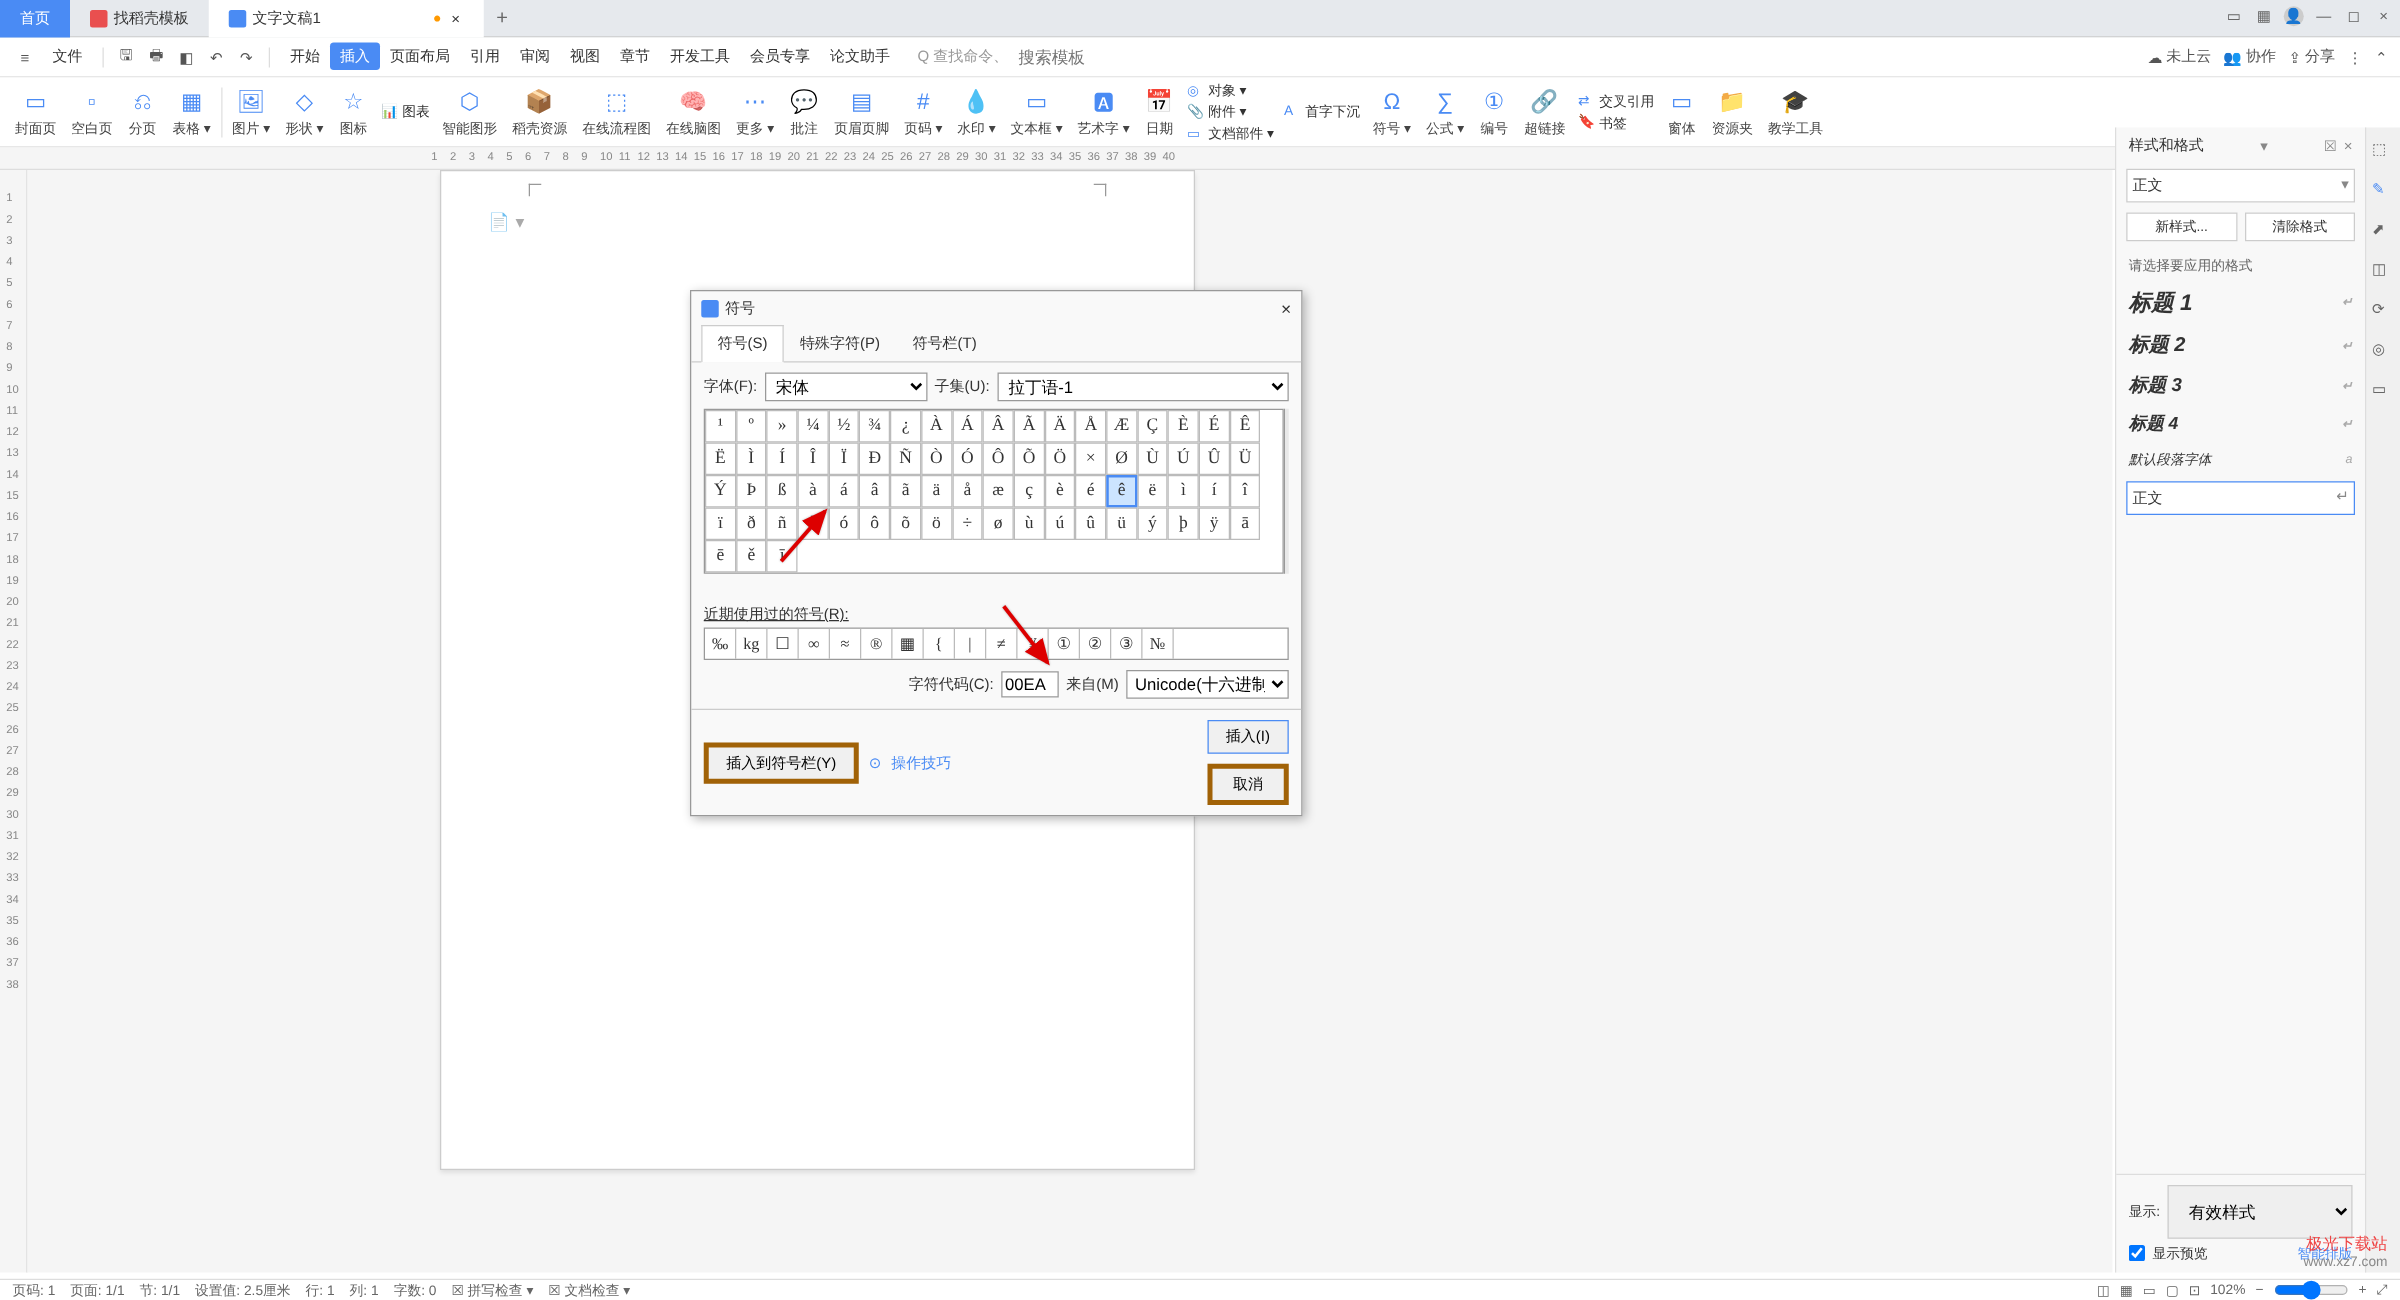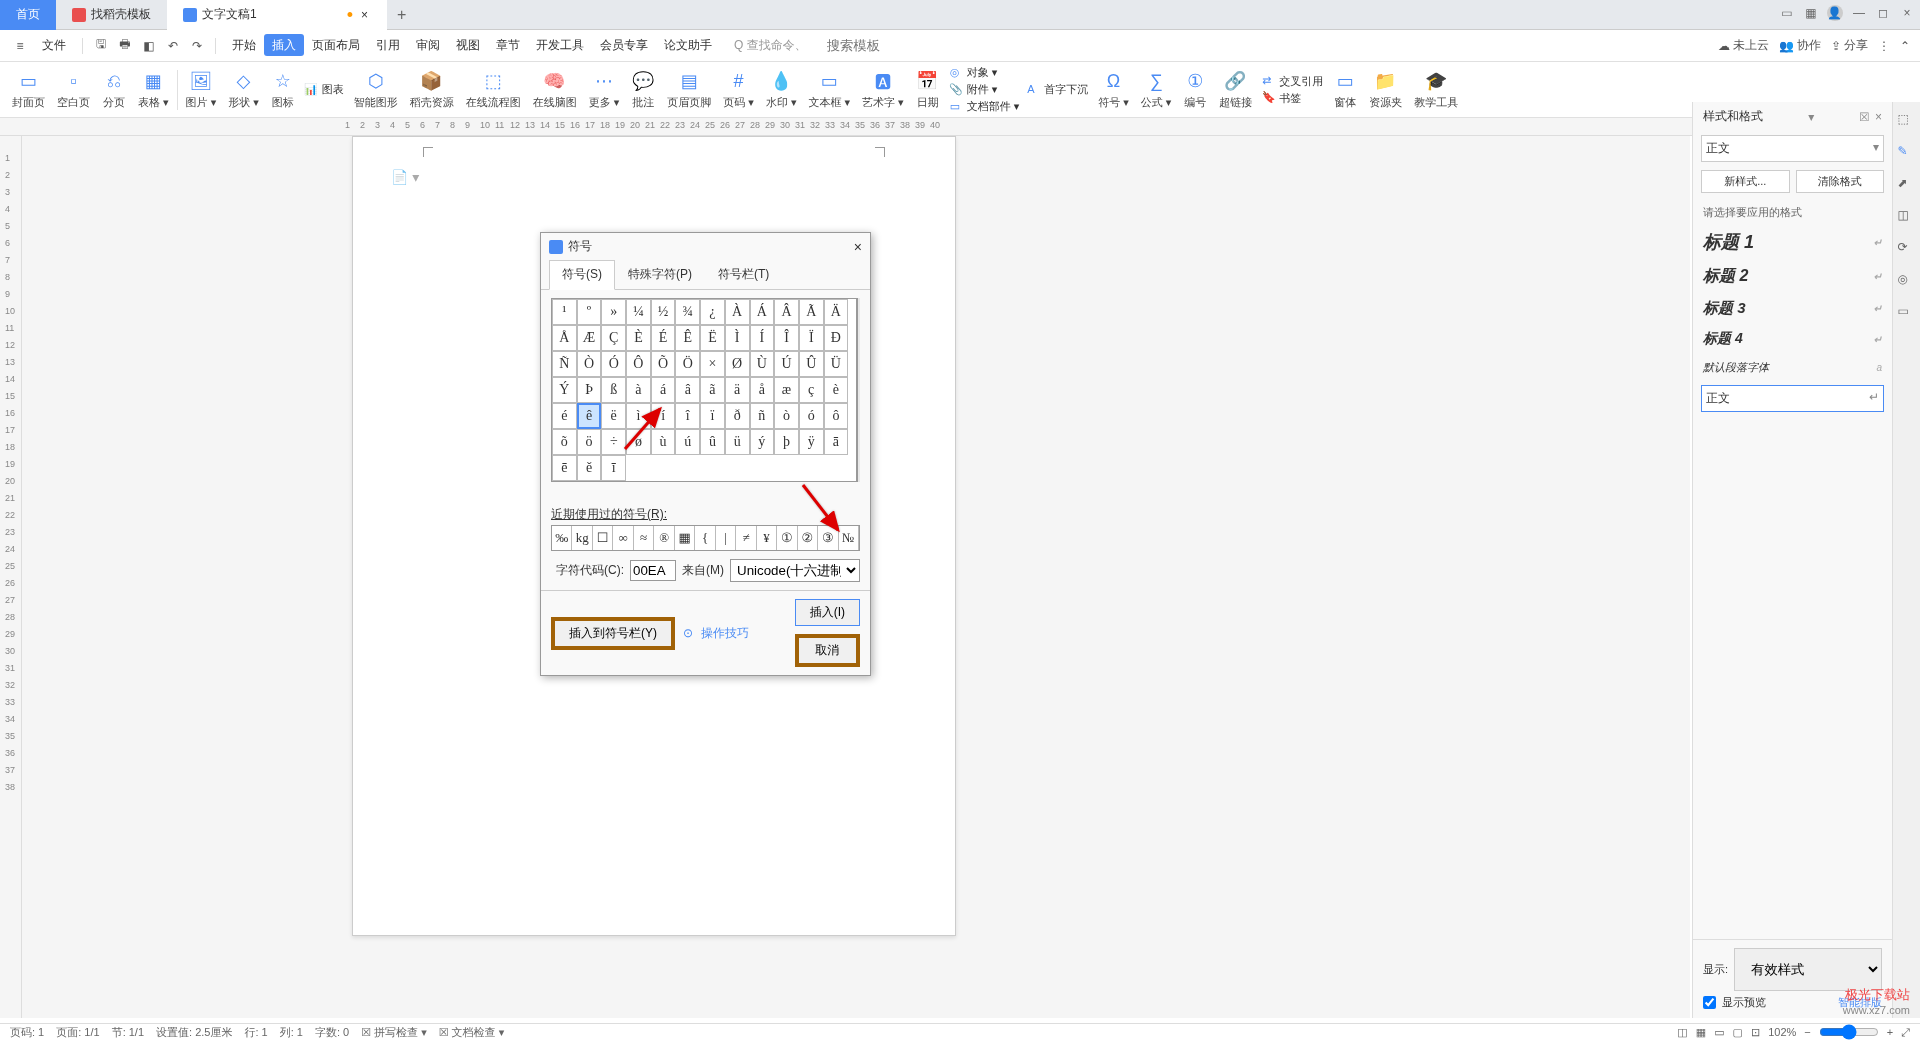--- a/index.html
+++ b/index.html
@@ -12,21 +12,21 @@
 .tab-add{padding:0 10px;font-size:16px;color:#666;}
 .title-controls{position:absolute;right:5px;top:5px;display:flex;gap:8px;align-items:center;}
 .title-controls span{width:16px;height:16px;display:flex;align-items:center;justify-content:center;color:#666;cursor:pointer;}
 
 .menu-bar{height:32px;background:#fff;border-bottom:1px solid #e0e0e0;display:flex;align-items:center;padding:0 10px;}
 .menu-left{display:flex;align-items:center;gap:4px;}
 .menu-icon-btn{width:20px;height:20px;display:flex;align-items:center;justify-content:center;color:#555;cursor:pointer;}
 .menu-sep{width:1px;height:16px;background:#ddd;margin:0 4px;}
 .menu-item{padding:4px 8px;cursor:pointer;}
 .menu-item.active{background:#4a8bf4;color:#fff;border-radius:3px;}
-.search-area{display:flex;align-items:center;gap:20px;margin-left:10px;color:#999;}
+.search-area{display:flex;align-items:center;gap:8px;margin-left:10px;color:#999;}
 .search-input{border:none;outline:none;color:#999;width:120px;}
 .menu-right{margin-left:auto;display:flex;align-items:center;gap:10px;color:#555;}
 .menu-right-item{display:flex;align-items:center;gap:3px;cursor:pointer;}
 
 .ribbon{height:56px;background:#fff;border-bottom:1px solid #e0e0e0;display:flex;align-items:center;padding:0 6px;}
 .ribbon-group{display:flex;flex-direction:column;align-items:center;padding:0 6px;cursor:pointer;}
 .ribbon-icon{width:24px;height:24px;color:#4a8bf4;display:flex;align-items:center;justify-content:center;font-size:18px;}
 .ribbon-label{font-size:11px;color:#444;margin-top:2px;white-space:nowrap;}
 .ribbon-sep{width:1px;height:40px;background:#e0e0e0;margin:0 2px;}
 .ribbon-stack{display:flex;flex-direction:column;gap:2px;padding:0 4px;}
@@ -59,21 +59,21 @@
 .display-row{display:flex;align-items:center;gap:6px;font-size:11px;padding:2px 0;}
 .display-select{flex:1;border:1px solid #ccc;padding:12px;}
 
 .right-sidebar{position:absolute;right:0;top:102px;width:28px;bottom:22px;background:#f0f0f0;border-left:1px solid #ddd;display:flex;flex-direction:column;align-items:center;padding-top:10px;gap:14px;}
 .right-sidebar-icon{width:18px;height:18px;color:#666;cursor:pointer;}
 
 .status-bar{position:absolute;bottom:0;left:0;right:0;height:17px;background:#fff;border-top:1px solid #ddd;display:flex;align-items:center;padding:0 10px;font-size:11px;color:#666;}
 .status-item{margin-right:12px;}
 .status-right{margin-left:auto;display:flex;align-items:center;gap:8px;}
 
-.dialog{position:absolute;left:540px;top:232px;width:331px;background:#f9f9f9;border:1px solid #999;box-shadow:2px 2px 8px rgba(0,0,0,0.3);z-index:1000;}
+.dialog{position:absolute;left:552px;top:232px;width:490px;background:#f9f9f9;border:1px solid #999;box-shadow:2px 2px 8px rgba(0,0,0,0.3);z-index:1000;}
 .dialog-title{padding:5px 8px;display:flex;align-items:center;justify-content:space-between;font-size:12px;}
 .dialog-title-left{display:flex;align-items:center;gap:5px;}
 .dialog-close{cursor:pointer;font-size:14px;}
 .dialog-tabs{display:flex;border-bottom:1px solid #ccc;padding:0 8px;}
 .dialog-tab{padding:5px 12px;cursor:pointer;border:1px solid transparent;font-size:12px;}
 .dialog-tab.active{background:#fff;border:1px solid #ccc;border-bottom:1px solid #fff;margin-bottom:-1px;}
 .dialog-body{padding:8px 10px;}
 .font-row{display:flex;align-items:center;gap:6px;margin-bottom:6px;font-size:12px;}
 .font-select{border:1px solid #999;padding:2px 4px;background:#fff;}
 .char-grid{border:1px solid #999;display:flex;flex-wrap:wrap;background:#fff;position:relative;}
@@ -433,20 +433,26 @@
         <span>符号</span>
       </div>
     <span class="dialog-close">×</span>
   </div>
   <div class="dialog-tabs" id="dialog-tabs">
       <div class="dialog-tab active">符号(S)</div>
       <div class="dialog-tab">特殊字符(P)</div>
       <div class="dialog-tab">符号栏(T)</div>
     </div>
   <div class="dialog-body">
+    <div class="font-row">
+      <span>字体(F):</span>
+      <select class="font-select" style="width:130px;"><option>宋体</option></select>
+      <span>子集(U):</span>
+      <select class="font-select" style="flex:1;"><option>拉丁语-1</option></select>
+    </div>
     <div style="display:flex;">
       <div class="char-grid" id="char-grid">
           <div class="char-cell">¹</div>
           <div class="char-cell">º</div>
           <div class="char-cell">»</div>
           <div class="char-cell">¼</div>
           <div class="char-cell">½</div>
           <div class="char-cell">¾</div>
           <div class="char-cell">¿</div>
           <div class="char-cell">À</div>

